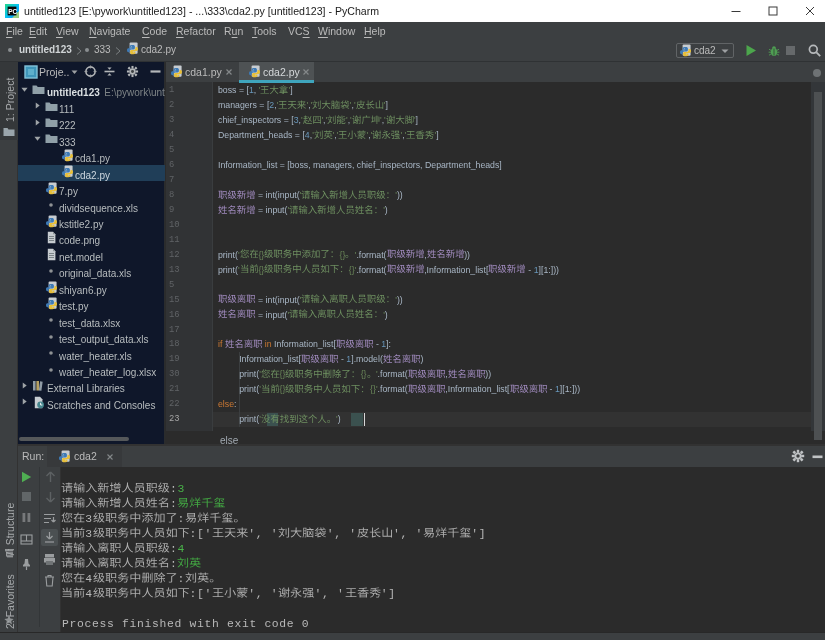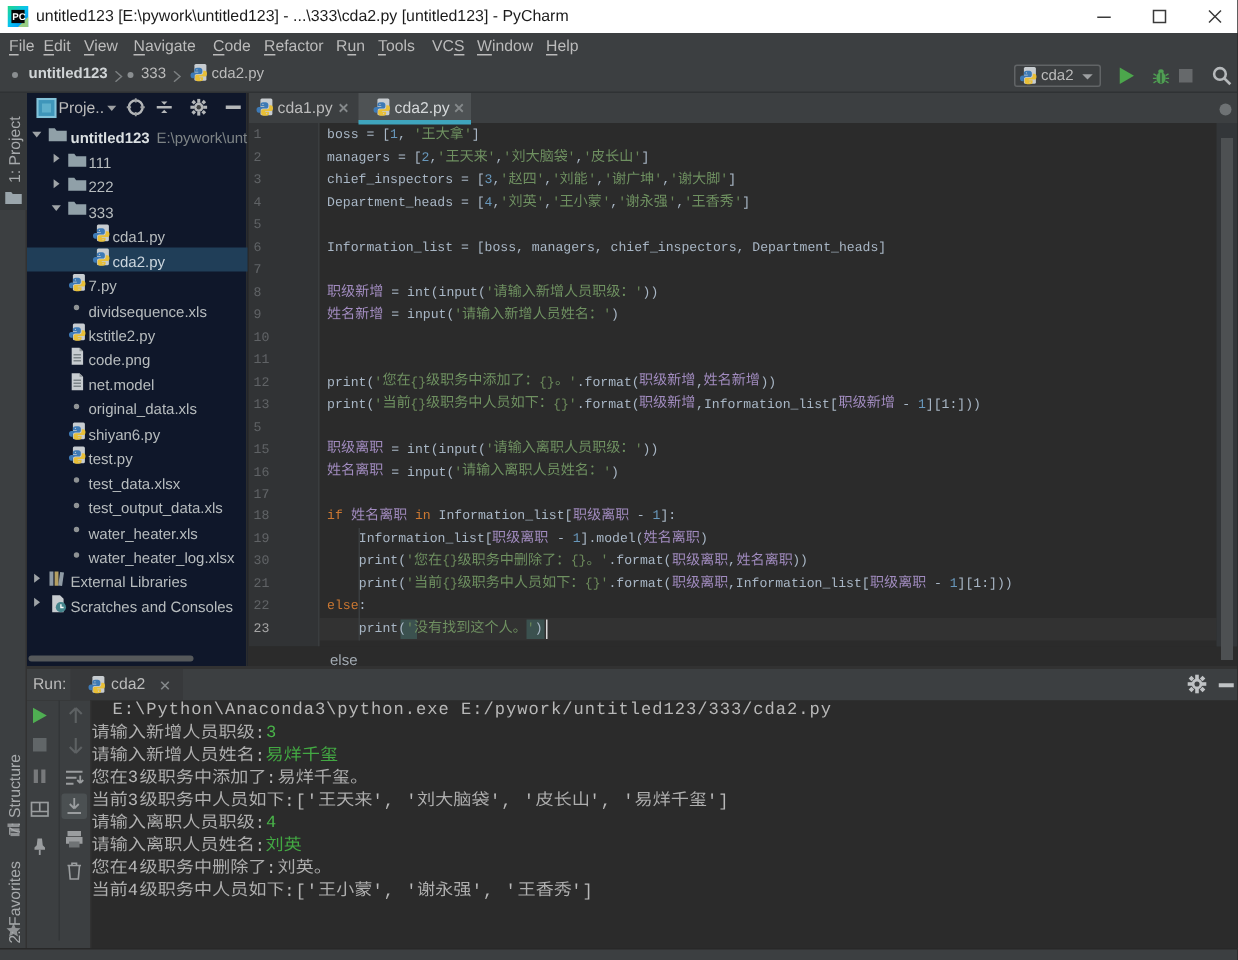--- a/index.html
+++ b/index.html
@@ -26,21 +26,21 @@
 .dim{color:#7e8486;font-size:10px}
 .trtxt{white-space:nowrap}
 #sel{position:absolute;left:18px;top:164.7px;width:147px;height:16.4px;background:#203e58}
 .ti,.ch{display:block}
 
 #edtabs{position:absolute;left:166px;top:62px;width:659px;height:20px;background:#3c3f41}
 #editor{position:absolute;left:166px;top:82px;width:659px;height:349px;background:#2b2b2b}
 #gutter{position:absolute;left:166px;top:82px;width:47px;height:349px;background:#313335;border-right:1px solid #3a3d3f}
 .ln,.lnc{position:absolute;left:0;width:14px;font-family:"Liberation Mono",monospace;font-size:8.8px;line-height:14.97px;color:#606366;white-space:pre}
 .lnc{color:#a5a5a5}
-.eline{position:absolute;font-family:Liberation Mono, monospace;font-size:8.75px;line-height:14.97px;white-space:pre;color:#a9b7c6}
+.eline{position:absolute;font-family:Liberation Sans, sans-serif;font-size:8.75px;line-height:14.97px;white-space:pre;color:#a9b7c6}
 .eline .d{color:#a9b7c6}
 .eline .s{color:#6a8759}
 .eline .n{color:#6897bb}
 .eline .k{color:#cc7832}
 .eline .v{color:#9d84ba}.fs{fill:#6f9161}.fv{fill:#a28cc0}
 .cj{display:inline-block}
 
 #crumbs{position:absolute;left:166px;top:431px;width:659px;height:15px;background:#2b2b2b;color:#a2aab2;font-size:10px}
 
 #rstripe{position:absolute;left:811px;top:82px;width:14px;height:349px;background:#333639}
@@ -847,21 +847,20 @@
         <rect x="3" y="8" width="7" height="4" fill="#6f7375"></rect>
       </svg>
  <svg class="icon" style="left:26px;top:107px" width="11" height="13" viewBox="0 0 11 13">
         <path d="M1 3h9M4 3V1.5h3V3M2 3l0.8 9h5.4L9 3" fill="none" stroke="#9a9d9f" stroke-width="1.1"></path>
       </svg>
  <div class="abs" style="left:20.5px;top:0;width:1px;height:160px;background:#333638"></div>
 </div>
 <div id="console"></div>
 <div class="abs" style="left:59.5px;top:467px;width:1px;height:165px;background:#323232"></div>
 <div class="abs" style="left:0;top:0;width:825px;height:640px;clip-path:inset(467px 0px 8px 60px)">
-      <div class="cline" style="left:75px;top:467.00px"><span class="w">E:\Python\Anaconda3\python.exe E:/pywork/untitled123/333/cda2.py</span></div>
 <div class="cline" style="left:61px;top:482.00px"><span class="w"><svg class="cj fw" style="width:108.90px;height:11.01px;vertical-align:-1.43px" viewBox="0 0 9000 1000" preserveAspectRatio="none">
             <use href="#g8BF7" x="0"></use>
             <use href="#g8F93" x="1000"></use>
             <use href="#g5165" x="2000"></use>
             <use href="#g65B0" x="3000"></use>
             <use href="#g589E" x="4000"></use>
             <use href="#g4EBA" x="5000"></use>
             <use href="#g5458" x="6000"></use>
             <use href="#g804C" x="7000"></use>
             <use href="#g7EA7" x="8000"></use>
@@ -991,15 +990,16 @@
           </svg>', '<svg class="cj fw" style="width:36.30px;height:11.01px;vertical-align:-1.43px" viewBox="0 0 3000 1000" preserveAspectRatio="none">
             <use href="#g8C22" x="0"></use>
             <use href="#g6C38" x="1000"></use>
             <use href="#g5F3A" x="2000"></use>
           </svg>', '<svg class="cj fw" style="width:36.30px;height:11.01px;vertical-align:-1.43px" viewBox="0 0 3000 1000" preserveAspectRatio="none">
             <use href="#g738B" x="0"></use>
             <use href="#g9999" x="1000"></use>
             <use href="#g79C0" x="2000"></use>
           </svg>']</span></div>
 <div class="cline" style="left:61px;top:602.00px"></div>
+<div class="cline" style="left:62px;top:617.00px"><span class="w">Process finished with exit code 0</span></div>
 </div>
 
 <div id="status"></div>
 </div>
 </body></html>

